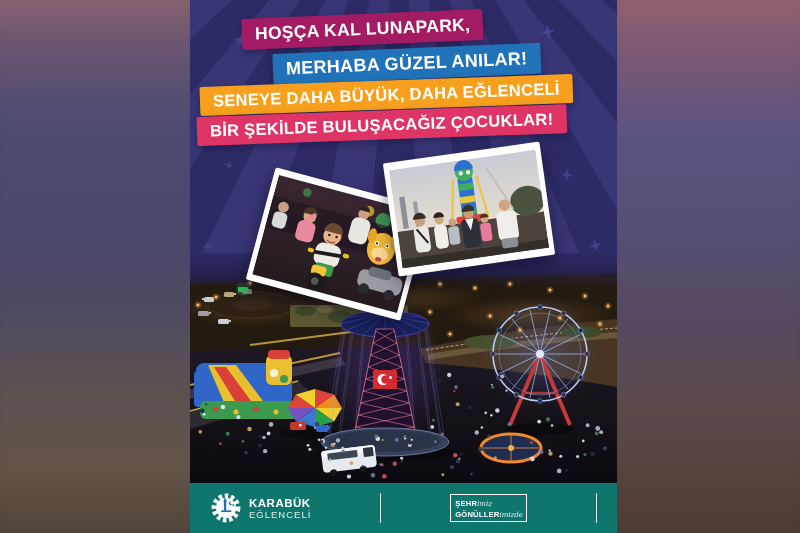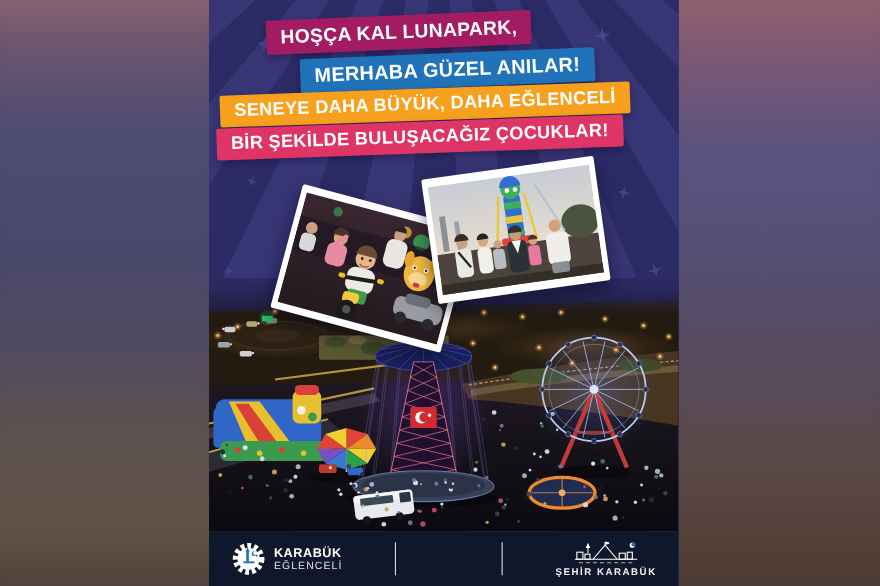--- a/index.html
+++ b/index.html
@@ -35,21 +35,21 @@
   .polaroid{position:absolute;background:#fff;padding:5px;border-radius:2px;
     box-shadow:0 7px 16px rgba(5,5,25,.5);}
   #photo-left{left:68px;top:186px;width:150px;height:106px;transform:rotate(15deg);z-index:4;}
   #photo-right{left:200px;top:152px;width:148px;height:104px;transform:rotate(-8deg);z-index:5;}
   .polaroid svg{display:block;width:100%;height:100%;}
 
   
   #scene{position:absolute;left:0;top:253px;width:427px;height:230px;z-index:2;}
 
   
-  #footer{position:absolute;left:0;bottom:0;width:427px;height:50px;background:#0f172a;
+  #footer{position:absolute;left:0;bottom:0;width:427px;height:50px;background:#0f766e;
     display:flex;align-items:center;justify-content:space-between;padding:0 20px;box-sizing:border-box;z-index:6;color:#fff;}
   .f-sep{width:1.3px;height:30px;background:rgba(255,255,255,.85);}
   .f-group{display:flex;align-items:center;gap:7px;}
   #muni-text .l1{font-size:11.5px;font-weight:bold;letter-spacing:.5px;line-height:12px;}
   #muni-text .l2{font-size:9.5px;font-weight:500;letter-spacing:1px;opacity:.88;line-height:11px;}
   #mayor-block{display:flex;align-items:center;gap:4px;}
   #mayor-names{text-align:right;line-height:10px;}
   #mayor-names .n{font-size:9.5px;font-weight:bold;letter-spacing:.4px;}
   #mayor-names .t{font-size:4.6px;letter-spacing:.3px;opacity:.8;margin-top:1px;}
   #program-box{border:1.5px solid #fff;padding:2px 3px 2px 4px;line-height:8px;}
@@ -616,38 +616,22 @@
       </svg>
       <div id="muni-text">
         <div class="l1">KARABÜK</div>
         <div class="l2">EĞLENCELİ</div>
       </div>
     </div>
 
     <div class="f-sep"></div>
 
     <div class="f-group" id="mayor-block">
+      <div id="program-box">
+        <div><span class="blk">ŞEHR</span><span class="scr">imiz</span></div>
+        <div><span class="blk">GÖNÜLLER</span><span class="scr">imizde</span></div>
+      </div>
     </div>
 
     <div class="f-sep"></div>
 
-    <div id="city-brand">
-      <svg width="66" height="22" viewBox="0 0 66 24">
-        <g stroke="#fff" fill="none" stroke-width="1.1">
-          <path d="M20,19 L32,5 L44,19"></path>
-          <line x1="32" y1="5" x2="32" y2="2"></line>
-            <path d="M32,2 l4,1 -4,1" fill="#fff"></path>
-          <rect x="4" y="12" width="6" height="7"></rect>
-            <rect x="12" y="14" width="5" height="5"></rect>
-          <rect x="46" y="13" width="6" height="6"></rect>
-            <rect x="54" y="12" width="5" height="7"></rect>
-          <line x1="15" y1="7" x2="15" y2="13"></line>
-            <polygon points="15,4 13.6,7.2 16.4,7.2" fill="#fff"></polygon>
-          <line x1="2" y1="19" x2="64" y2="19"></line>
-          <line x1="6" y1="22.5" x2="60" y2="22.5" stroke-dasharray="4 3" opacity=".7"></line>
-        </g>
-        <circle cx="59" cy="5" r="2.6" fill="#fff"></circle>
-          <circle cx="60.2" cy="4.4" r="2.1" fill="#1e6fb4"></circle>
-      </svg>
-      <div class="lbl">ŞEHİR KARABÜK</div>
-    </div>
   </div>
 </div>
 
 </body></html>

